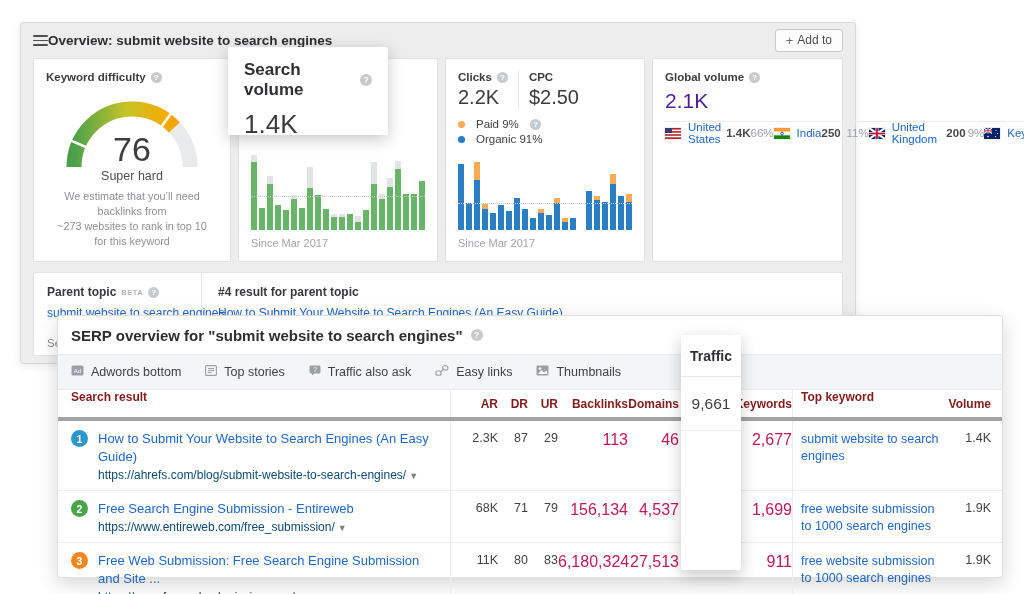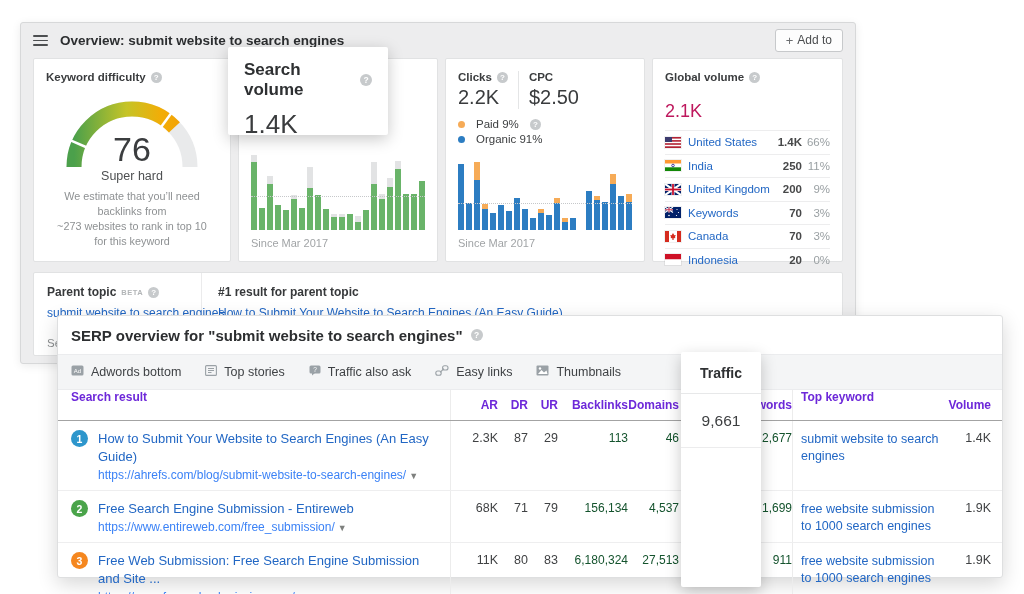--- a/index.html
+++ b/index.html
@@ -5,21 +5,21 @@
   * { box-sizing: border-box; margin: 0; padding: 0; }
   html,body { width:1024px; height:594px; background:#fff; font-family:"Liberation Sans","DejaVu Sans",sans-serif; color:#333; overflow:hidden; }
   #stage { position:relative; width:1024px; height:594px; background:#fff; }
 
   
   .overview-card { position:absolute; left:20px; top:22px; width:836px; height:342px;
     background:#ededee; border:1px solid #d7d8d9; border-radius:3px; box-shadow:0 2px 10px rgba(0,0,0,.08); }
   .card-header { height:35px; display:flex; align-items:center; padding:0 12px; }
   .hamburger { width:15px; display:flex; flex-direction:column; gap:2.6px; cursor:pointer; }
   .hamburger i { display:block; height:1.8px; background:#4d4f51; border-radius:1px; }
-  .card-title { margin-left:12px; font-size:13.5px; font-weight:bold; color:#2c2e30; }
+  .card-title { margin-left:0; font-size:13.5px; font-weight:bold; color:#2c2e30; }
   .addto-btn { margin-left:auto; background:#fdfdfd; border:1px solid #c7c9cb; border-radius:3px;
     padding:3px 10px 4px; font-size:12px; color:#4b4d4f; display:flex; align-items:center; gap:4px; cursor:pointer; }
   .addto-btn .plus { font-size:13px; color:#6b6d6f; line-height:1; }
 
   .panels { display:flex; gap:7px; padding:0 12px; }
   .panel { background:#fff; border:1px solid #e1e2e3; border-radius:2px; height:204px; padding:12px; display:flex; flex-direction:column; }
   .panel-kd { width:198px; }
   .panel-sv { width:200px; }
   .panel-clicks { width:200px; }
   .panel-gv { width:191px; }
@@ -47,22 +47,22 @@
   
   .clicks-top { display:flex; }
   .clicks-col { display:flex; flex-direction:column; gap:3px; }
   .metric-value { font-size:20px; color:#393b3d; }
   .v-divider { width:1px; background:#e4e5e6; margin:0 10px; }
   .legend { margin-top:9px; display:flex; flex-direction:column; gap:3px; }
   .legend-row { display:flex; align-items:center; gap:11px; font-size:11.5px; color:#3e4042; }
   .dot { width:7px; height:7px; border-radius:50%; flex:0 0 auto; }
 
   
-  .gv-total { font-size:18px; color:#be185d; margin-top:18px; }
-  .country-rows { margin-top:8px; display:flex; flex-direction:column; }
+  .gv-total { font-size:21px; color:#4c1d95; margin-top:6px; }
+  .country-rows { margin-top:8px; display:flex; flex-direction:row; }
   .country-row { display:flex; align-items:center; height:23.5px; border-top:1px solid #ededee; font-size:11.5px; }
   .country-row .flag { width:16px; height:11px; margin-right:7px; flex:0 0 auto; box-shadow:0 0 0 1px rgba(0,0,0,.06); }
   .country-name { color:#2267c4; cursor:pointer; }
   .country-vol { margin-left:auto; font-weight:bold; color:#474849; }
   .country-pct { width:28px; text-align:right; color:#9aa0a3; }
 
   
   .parent-panel { position:absolute; left:12px; top:249px; width:810px; height:84px; background:#fff;
     border:1px solid #e1e2e3; border-radius:2px; display:flex; }
   .parent-left { width:168px; border-right:1px solid #ebebec; padding:12px 10px 10px 13px; position:relative; }
@@ -83,38 +83,38 @@
   
   .serp-card { position:absolute; left:57px; top:315px; width:946px; height:263px; background:#fff;
     border:1px solid #dedfe0; border-radius:3px; box-shadow:0 6px 20px rgba(0,0,0,.16); }
   .serp-title-row { height:38px; display:flex; align-items:center; gap:8px; padding:0 13px; }
   .serp-title { font-size:15px; font-weight:bold; color:#2c2e30; }
   .features-row { height:36px; background:#f4f5f6; border-top:1px solid #ebecee; border-bottom:1px solid #ebecee;
     display:flex; align-items:center; padding:0 13px; gap:24px; }
   .feature { display:flex; align-items:center; gap:7px; font-size:12.5px; color:#3f4245; }
 
   .tgrid { display:grid; grid-template-columns:380px 47px 30px 30px 70px 51px 51px 62px 149px 50px; padding:0 15px 0 13px; }
-  .thead { height:31px; border-bottom:1px solid #a3a3a3; align-items:center; font-size:12px; font-weight:bold; color:#6d28d9; }
+  .thead { height:31px; border-bottom:4px solid #a3a3a3; align-items:center; font-size:12px; font-weight:bold; color:#7f1d1d; }
   .cell-r { text-align:right; }
   .col-sr { border-right:1px solid #ececec; align-self:stretch; }
   .col-tk { border-left:1px solid #ececec; align-self:stretch; padding-left:8px; }
   .trow { align-items:start; }
   .trow.bordered { border-bottom:1px solid #eeeeef; }
   .trow .num { padding-top:10px; font-size:12.5px; color:#404244; }
-  .trow .num-link { padding-top:10px; font-size:12px; color:#14532d; cursor:pointer; }
+  .trow .num-link { padding-top:10px; font-size:16px; color:#be185d; cursor:pointer; }
   .sr-cell { display:flex; padding:8px 10px 6px 0; gap:10px; min-height:45px; }
   .badge { width:17px; height:17px; border-radius:50%; color:#fff; font-size:10.5px; font-weight:bold;
     display:flex; align-items:center; justify-content:center; flex:0 0 auto; margin-top:1px; }
   .sr-title { font-size:13px; color:#2267c4; line-height:16px; cursor:pointer; }
-  .sr-url { font-size:12px; color:#3b82f6; line-height:17px; cursor:pointer; }
+  .sr-url { font-size:12px; color:#0c4a6e; line-height:17px; cursor:pointer; }
   .caret { font-size:9px; color:#7e807e; margin-left:3px; cursor:pointer; }
   .tk-cell { padding-top:10px; font-size:12.5px; line-height:17px; color:#2267c4; cursor:pointer; }
 
   
-  .traffic-popup { position:absolute; left:681px; top:352px; width:80px; height:235px; background:#fff; border-radius:2px;
+  .traffic-popup { position:absolute; left:681px; top:335px; width:60px; height:235px; background:#fff; border-radius:2px;
     box-shadow:0 5px 16px rgba(0,0,0,.22); display:flex; flex-direction:column; }
   .tp-head { height:42px; display:flex; align-items:center; justify-content:center; font-size:14px; font-weight:bold;
     color:#2f3133; border-bottom:1px solid #e7e8e9; }
   .tp-cell { display:flex; align-items:center; justify-content:center; font-size:15.5px; color:#3d3f41; }
   .tp-cell.c1 { height:56px; border-bottom:1px solid #ececed; }
   .tp-cell.c2 { height:54px; border-bottom:1px solid #ececed; }
   .tp-cell.c3 { flex:1; align-items:flex-start; padding-top:12px; }
 </style>
 </head>
 <body>
@@ -478,21 +478,21 @@
       <div class="parent-left">
         <div class="parent-label-row">
           <span class="bold-12">Parent topic</span>
           <span class="beta">BETA</span>
           <span class="help small">?</span>
         </div>
         <a class="blue-link parent-link">submit website to search engines</a>
         <div class="cut-text">Sea</div>
       </div>
       <div class="parent-right">
-        <div class="bold-12">#1 result for parent topic</div>
+        <div class="bold-12">#4 result for parent topic</div>
         <a class="blue-link parent-link">How to Submit Your Website to Search Engines (An Easy Guide)</a>
       </div>
     </section>
   </div>
 
   <div class="sv-popup">
     <div class="sv-popup-title">
       <span>Search volume</span>
       <span class="help">?</span>
     </div>

